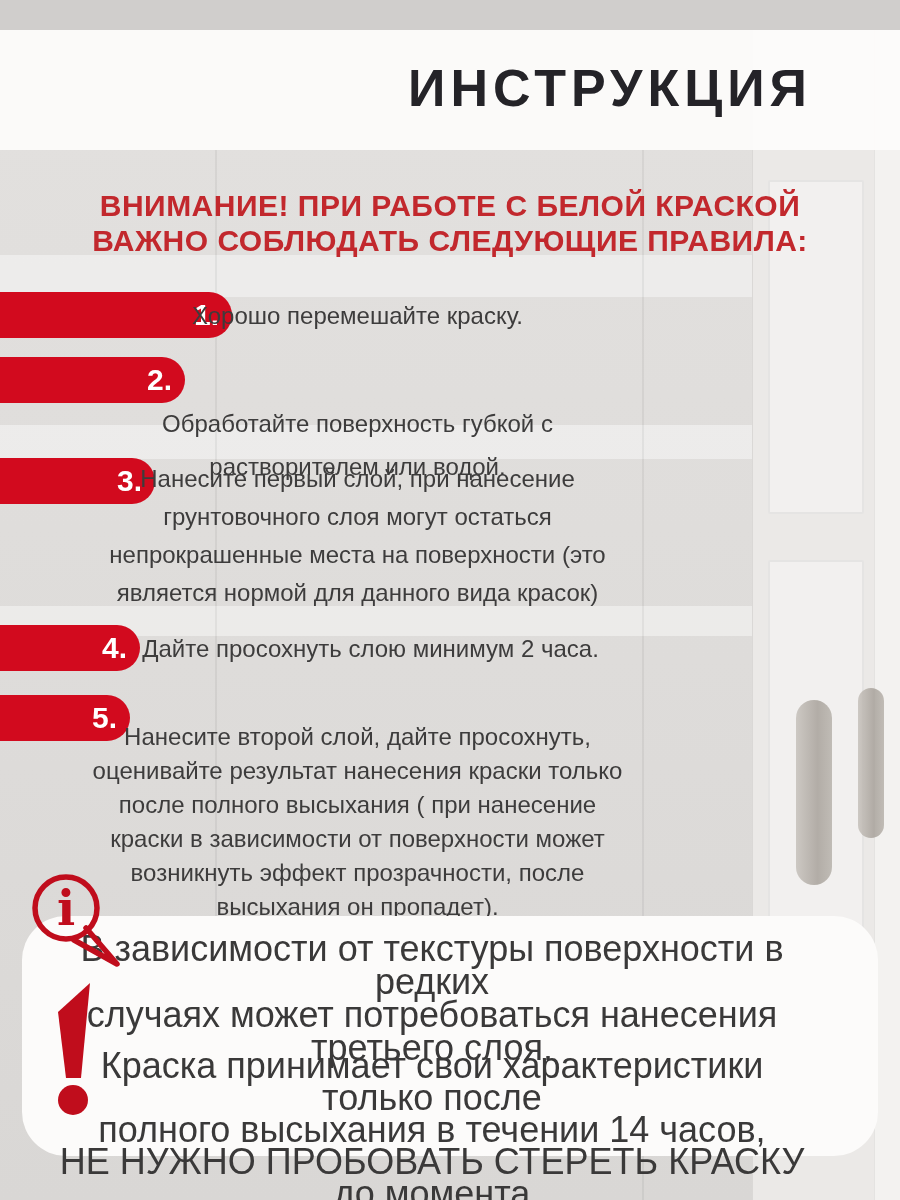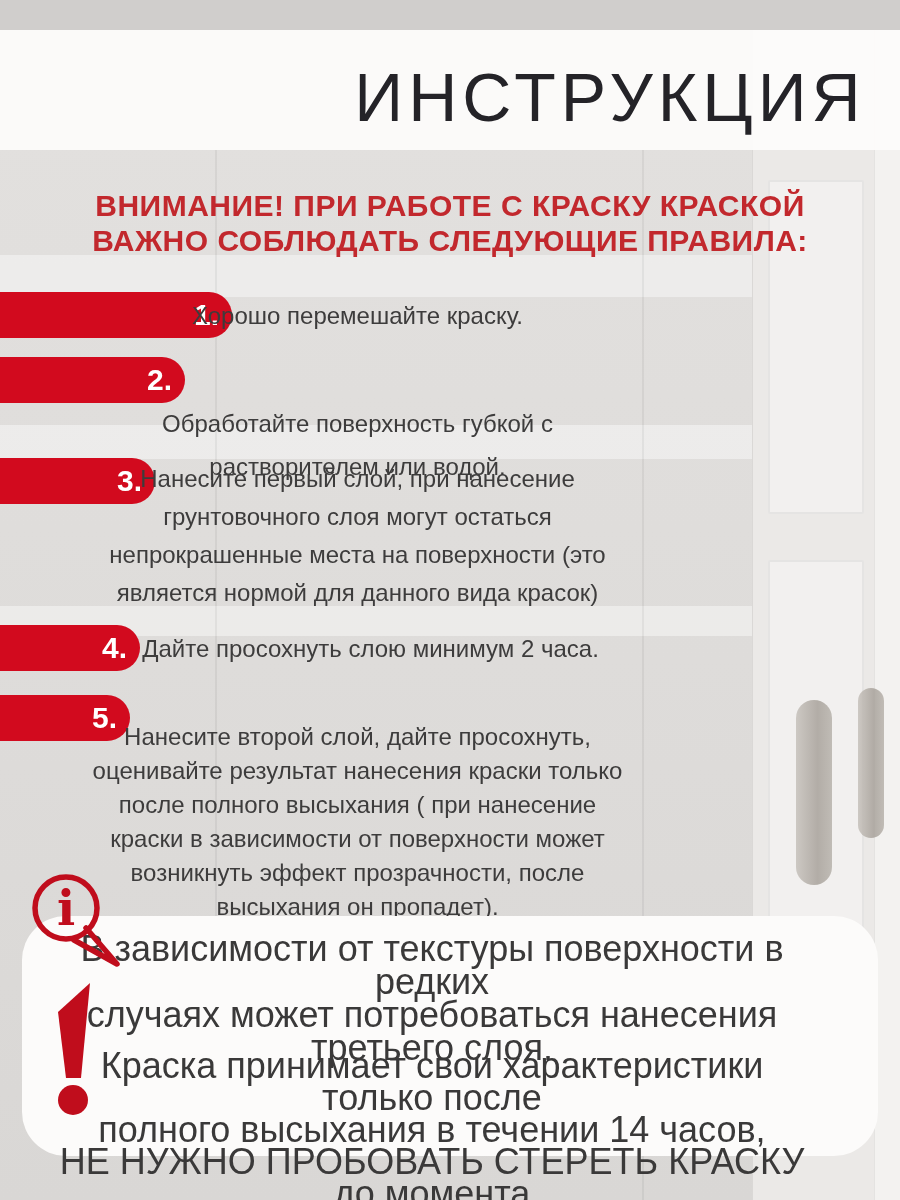--- a/index.html
+++ b/index.html
@@ -51,21 +51,21 @@
   }
   .logo{position:absolute; left:45px; top:18px; width:240px;}
   .logo-text{
     font-weight:bold; font-size:50px; line-height:52px; letter-spacing:0px;
     color:#312f35; white-space:nowrap;
   }
   .logo-apostrophe{color:#cf0714;}
   .logo-stripe{display:block; margin-top:2px;}
   .page-title{
     position:absolute; left:330px; top:28px; width:560px;
-    text-align:center; font-weight:normal; font-size:68px; letter-spacing:5px;
+    text-align:center; font-weight:bold; font-size:52px; letter-spacing:5px;
     color:#242328;
   }
 
   
   .warning-heading{
     position:absolute; left:0; top:188px; width:900px;
     text-align:center; font-weight:bold; font-size:30px; line-height:35px;
     letter-spacing:0.5px; color:#c2282d; white-space:pre-line;
   }
 
@@ -123,21 +123,21 @@
   <div class="bg-layer door-panel panel-a"></div>
   <div class="bg-layer door-panel panel-b"></div>
   <div class="bg-layer handle handle1"></div>
   <div class="bg-layer handle handle2"></div>
   <div class="bg-layer top-strip"></div>
 
   <div class="header-band">
     <div class="page-title">ИНСТРУКЦИЯ</div>
   </div>
 
-  <div class="warning-heading">ВНИМАНИЕ! ПРИ РАБОТЕ С КРАСКУ КРАСКОЙ
+  <div class="warning-heading">ВНИМАНИЕ! ПРИ РАБОТЕ С БЕЛОЙ КРАСКОЙ
 ВАЖНО СОБЛЮДАТЬ СЛЕДУЮЩИЕ ПРАВИЛА:</div>
 
   <div class="ribbon r1">
       <span class="num">1.</span>
     </div>
   <div class="step-text t1">Хорошо перемешайте краску.</div>
 
   <div class="ribbon r2">
       <span class="num">2.</span>
     </div>

